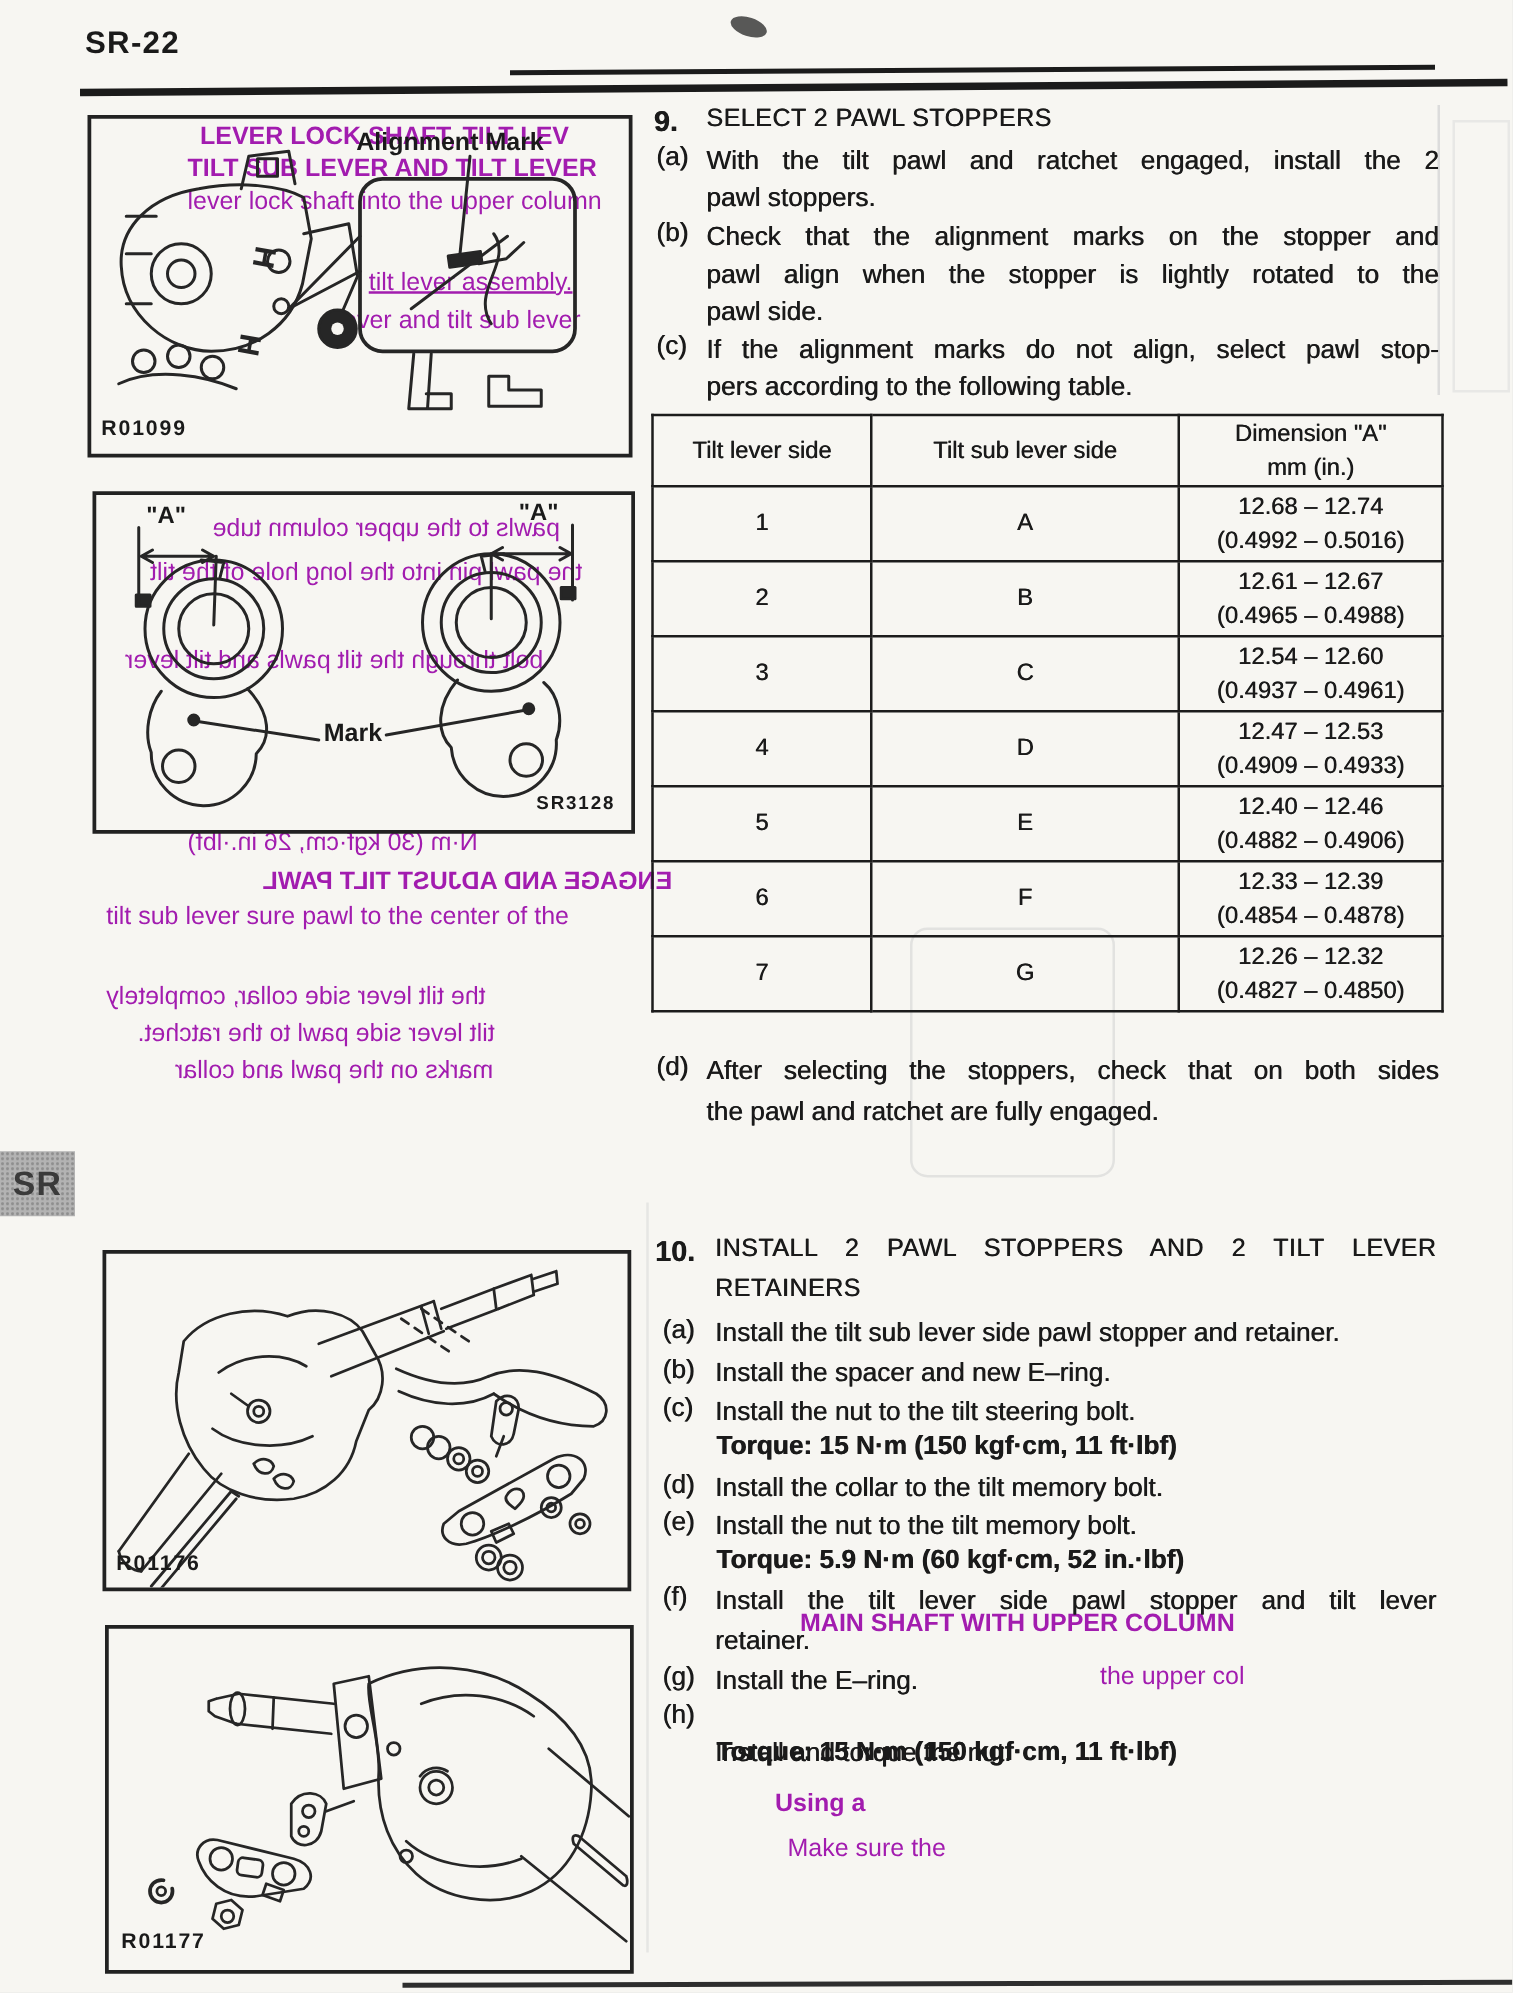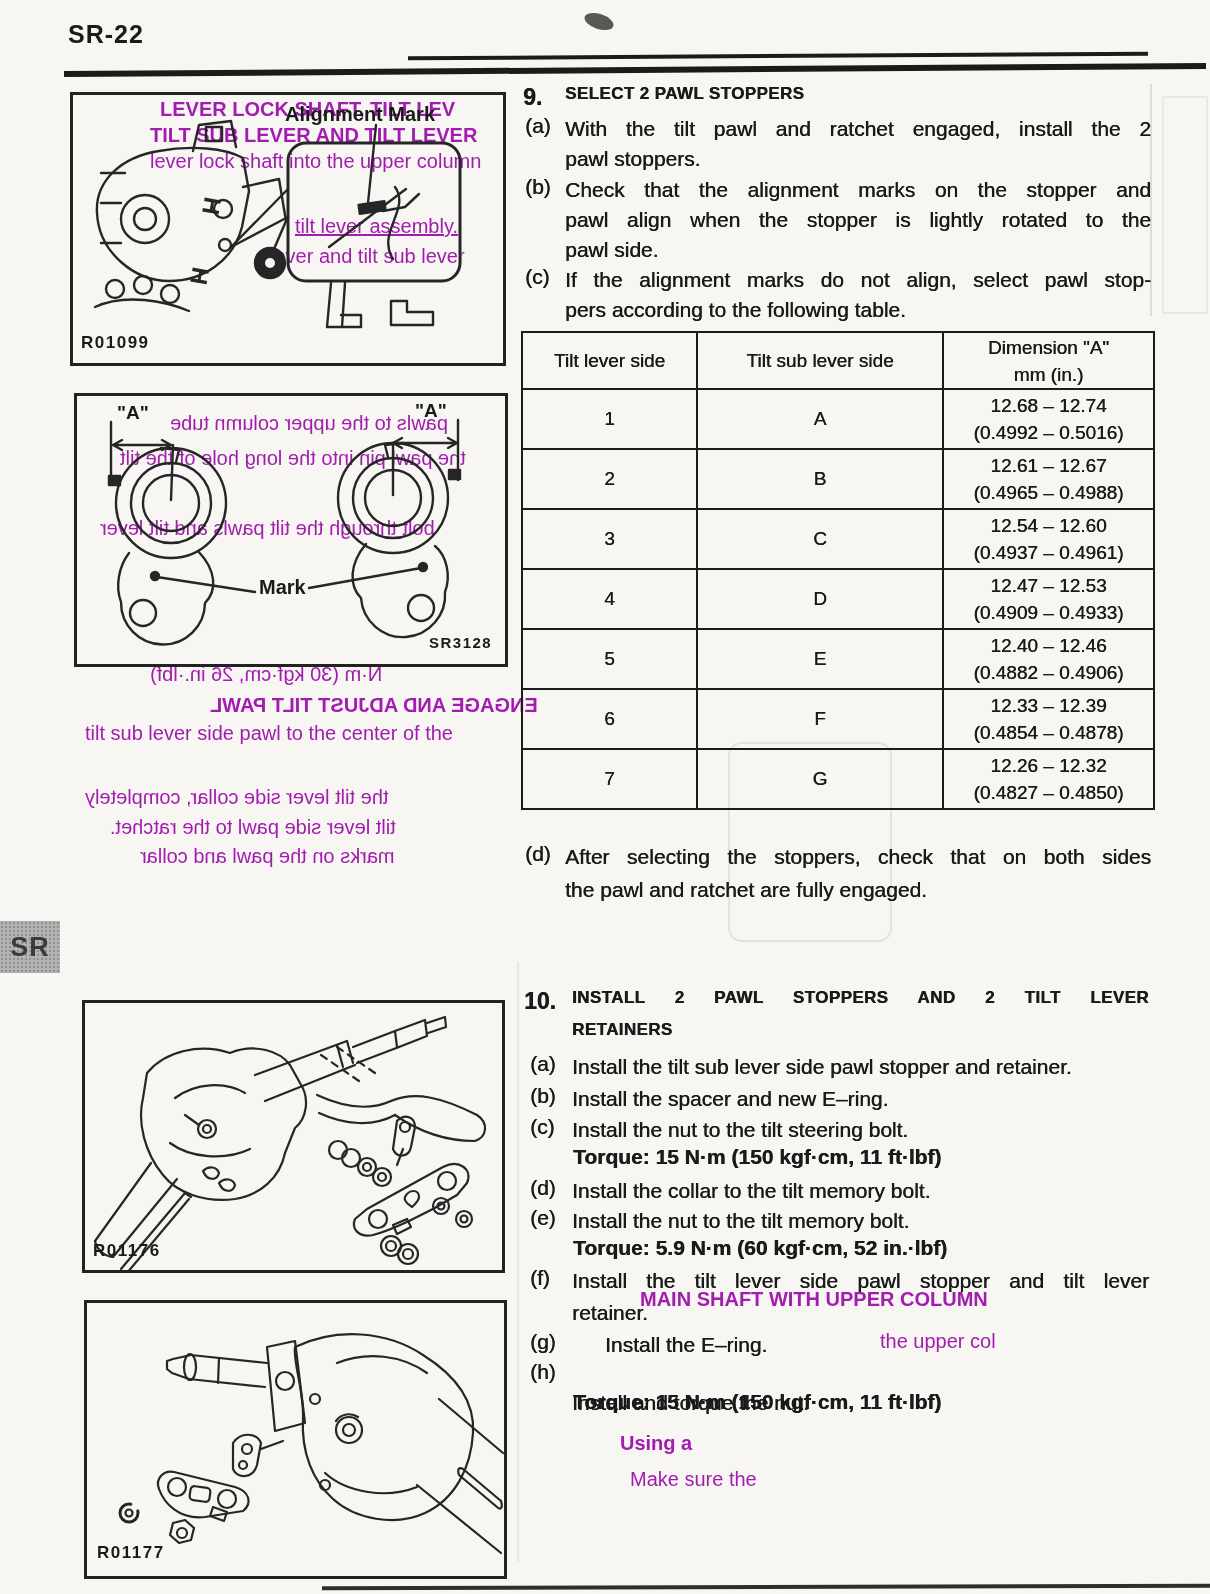--- a/index.html
+++ b/index.html
@@ -1,20 +1,20 @@
 <!DOCTYPE html>
 <html><head>
 <meta charset="utf-8">
 <style>
   html,body{margin:0;padding:0;background:#e9e9e7;}
   #page{position:relative;width:1210px;height:1594px;background:#f7f6f2;overflow:hidden;
         font-family:"Liberation Sans",sans-serif;color:#1a1a1a;}
   .abs{position:absolute;}
   .thick{text-shadow:0.45px 0 0 currentColor;}
-  .h{font-weight:bold;font-size:17px;letter-spacing:0.4px;white-space:nowrap;}
+  .h{font-weight:normal;font-size:20px;letter-spacing:0.4px;white-space:nowrap;}
   .num{font-weight:bold;font-size:23px;}
   .lbl{font-size:21px;white-space:nowrap;}
   .line{font-size:21px;line-height:30px;white-space:nowrap;}
   .j{width:586px;white-space:normal;text-align:justify;text-align-last:justify;}
   .j10{width:577px;white-space:normal;text-align:justify;text-align-last:justify;}
   .torq{font-size:21px;font-weight:bold;white-space:nowrap;}
   .rule{background:#1b1b1b;}
   .figbox{border:3px solid #222;}
   .figcode{font-size:17px;font-weight:bold;letter-spacing:1.5px;}
   .figlabel{font-size:20px;font-weight:bold;white-space:nowrap;}
@@ -47,21 +47,21 @@
   <div class="abs ghost gbold" style="left:160px;top:98px;">LEVER LOCK SHAFT, TILT LEV</div>
   <div class="abs ghost gbold" style="left:150px;top:124px;">TILT SUB LEVER AND TILT LEVER</div>
   <div class="abs ghost" style="left:150px;top:150px;">lever lock shaft into the upper column</div>
   <div class="abs ghost" style="left:295px;top:215px;text-decoration:underline;">tilt lever assembly.</div>
   <div class="abs ghost" style="left:270px;top:245px;">lever and tilt sub lever</div>
   <div class="abs ghost gmir" style="left:170px;top:412px;">pawls to the upper column tube</div>
   <div class="abs ghost gmir" style="left:120px;top:447px;">the pawl pin into the long hole of the tilt</div>
   <div class="abs ghost gmir" style="left:100px;top:517px;">bolt through the tilt pawls and tilt lever</div>
   <div class="abs ghost gmir" style="left:150px;top:663px;">N·m (30 kgf·cm, 26 in.·lbf)</div>
   <div class="abs ghost gmir gbold" style="left:210px;top:694px;">ENGAGE AND ADJUST TILT PAWL</div>
-  <div class="abs ghost" style="left:85px;top:722px;">tilt sub lever side pawl to the center of the</div>
+  <div class="abs ghost" style="left:85px;top:722px;">tilt sub lever sure pawl to the center of the</div>
   <div class="abs ghost gmir" style="left:85px;top:786px;">the tilt lever side collar, completely</div>
   <div class="abs ghost gmir" style="left:110px;top:816px;">tilt lever side pawl to the ratchet.</div>
   <div class="abs ghost gmir" style="left:140px;top:845px;">marks on the pawl and collar</div>
   <div class="abs ghost gbold" style="left:640px;top:1288px;">MAIN SHAFT WITH UPPER COLUMN</div>
   <div class="abs ghost" style="left:880px;top:1330px;">the upper col</div>
   <div class="abs ghost" style="left:620px;top:1432px;font-weight:bold;">Using a</div>
   <div class="abs ghost" style="left:630px;top:1468px;">Make sure the</div>
 
   <div class="abs" style="left:68px;top:20px;font-size:25px;font-weight:bold;letter-spacing:1px;">SR-22</div>
   <div class="abs rule" style="left:408px;top:54px;width:740px;height:4px;transform:rotate(-0.35deg);"></div>
@@ -346,19 +346,19 @@
 
   <div class="abs lbl thick" style="left:530px;top:1206px;">(e)</div>
   <div class="abs line thick" style="left:572px;top:1206px;">Install the nut to the tilt memory bolt.</div>
   <div class="abs torq thick" style="left:573px;top:1236px;">Torque: 5.9 N·m (60 kgf·cm, 52 in.·lbf)</div>
 
   <div class="abs lbl thick" style="left:530px;top:1266px;">(f)</div>
   <div class="abs line j10 thick" style="left:572px;top:1266px;">Install the tilt lever side pawl stopper and tilt lever</div>
   <div class="abs line thick" style="left:572px;top:1298px;">retainer.</div>
 
   <div class="abs lbl thick" style="left:530px;top:1330px;">(g)</div>
-  <div class="abs line thick" style="left:572px;top:1330px;margin-left:33px;">Install the E–ring.</div>
+  <div class="abs line thick" style="left:572px;top:1330px;">Install the E–ring.</div>
 
   <div class="abs lbl thick" style="left:530px;top:1360px;">(h)</div>
   <div class="abs line thick" style="left:572px;top:1388px;">Install and torque the nut.</div>
   <div class="abs torq thick" style="left:573px;top:1390px;">Torque: 15 N·m (150 kgf·cm, 11 ft·lbf)</div>
 
 </div>
 
 </body></html>

